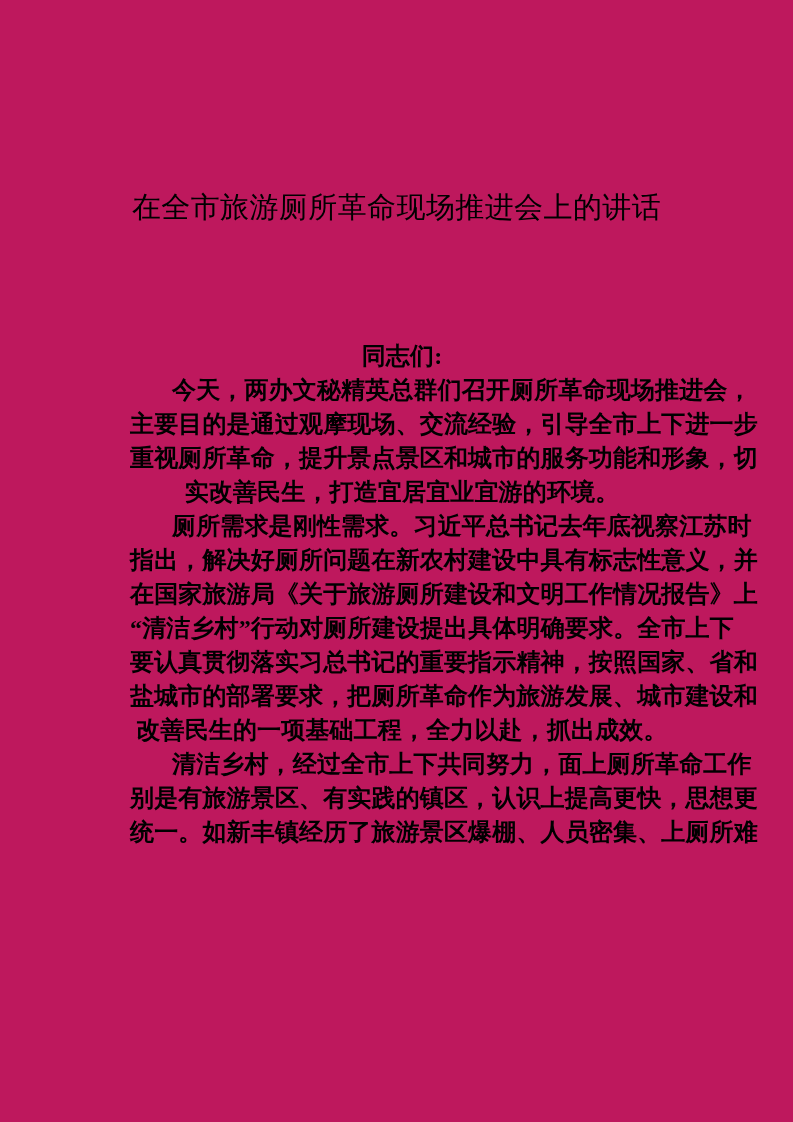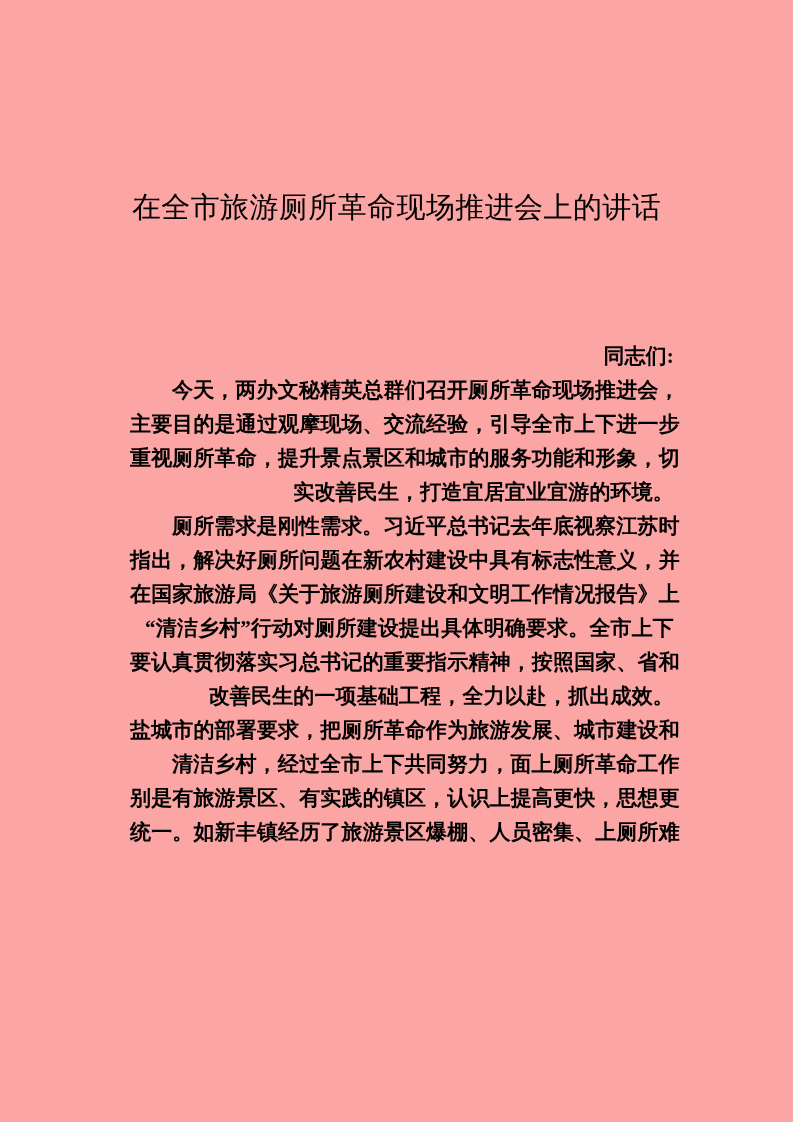--- a/index.html
+++ b/index.html
@@ -4,21 +4,21 @@
 <style>
   html, body {
     margin: 0;
     padding: 0;
     background: #ffffff;
   }
   .page {
     position: relative;
     width: 793px;
     height: 1122px;
-    background: #fca5a5;
+    background: #be185d;
     overflow: hidden;
     font-family: "Liberation Serif", "DejaVu Serif", serif;
     color: #000000;
   }
   .doc-title {
     position: absolute;
     top: 186px;
     left: 0;
     width: 793px;
     margin: 0;
@@ -32,25 +32,25 @@
   }
   .doc-body {
     position: absolute;
     top: 339px;
     left: 122px;
     width: 552px;
   }
   .line {
     height: 34px;
     line-height: 34px;
-    font-size: 21px;
+    font-size: 24px;
     font-weight: bold;
     letter-spacing: 0.15px;
     white-space: nowrap;
-    text-align: right;
+    text-align: center;
     color: #000000;
     margin-left: 8px;
   }
   .line.indent {
     text-indent: 42px;
   }
 </style>
 </head>
 <body>
 
@@ -60,19 +60,19 @@
     <div class="line">同志们:</div>
     <div class="line indent">今天，两办文秘精英总群们召开厕所革命现场推进会，</div>
     <div class="line">主要目的是通过观摩现场、交流经验，引导全市上下进一步</div>
     <div class="line">重视厕所革命，提升景点景区和城市的服务功能和形象，切</div>
     <div class="line">实改善民生，打造宜居宜业宜游的环境。</div>
     <div class="line indent">厕所需求是刚性需求。习近平总书记去年底视察江苏时</div>
     <div class="line">指出，解决好厕所问题在新农村建设中具有标志性意义，并</div>
     <div class="line">在国家旅游局《关于旅游厕所建设和文明工作情况报告》上</div>
     <div class="line">“清洁乡村”行动对厕所建设提出具体明确要求。全市上下</div>
     <div class="line">要认真贯彻落实习总书记的重要指示精神，按照国家、省和</div>
+    <div class="line">盐城市的部署要求，把厕所革命作为旅游发展、城市建设和</div>
     <div class="line">改善民生的一项基础工程，全力以赴，抓出成效。</div>
-    <div class="line">盐城市的部署要求，把厕所革命作为旅游发展、城市建设和</div>
     <div class="line indent">清洁乡村，经过全市上下共同努力，面上厕所革命工作</div>
     <div class="line">别是有旅游景区、有实践的镇区，认识上提高更快，思想更</div>
     <div class="line">统一。如新丰镇经历了旅游景区爆棚、人员密集、上厕所难</div>
   </div>
 </div>
 
 </body></html>

